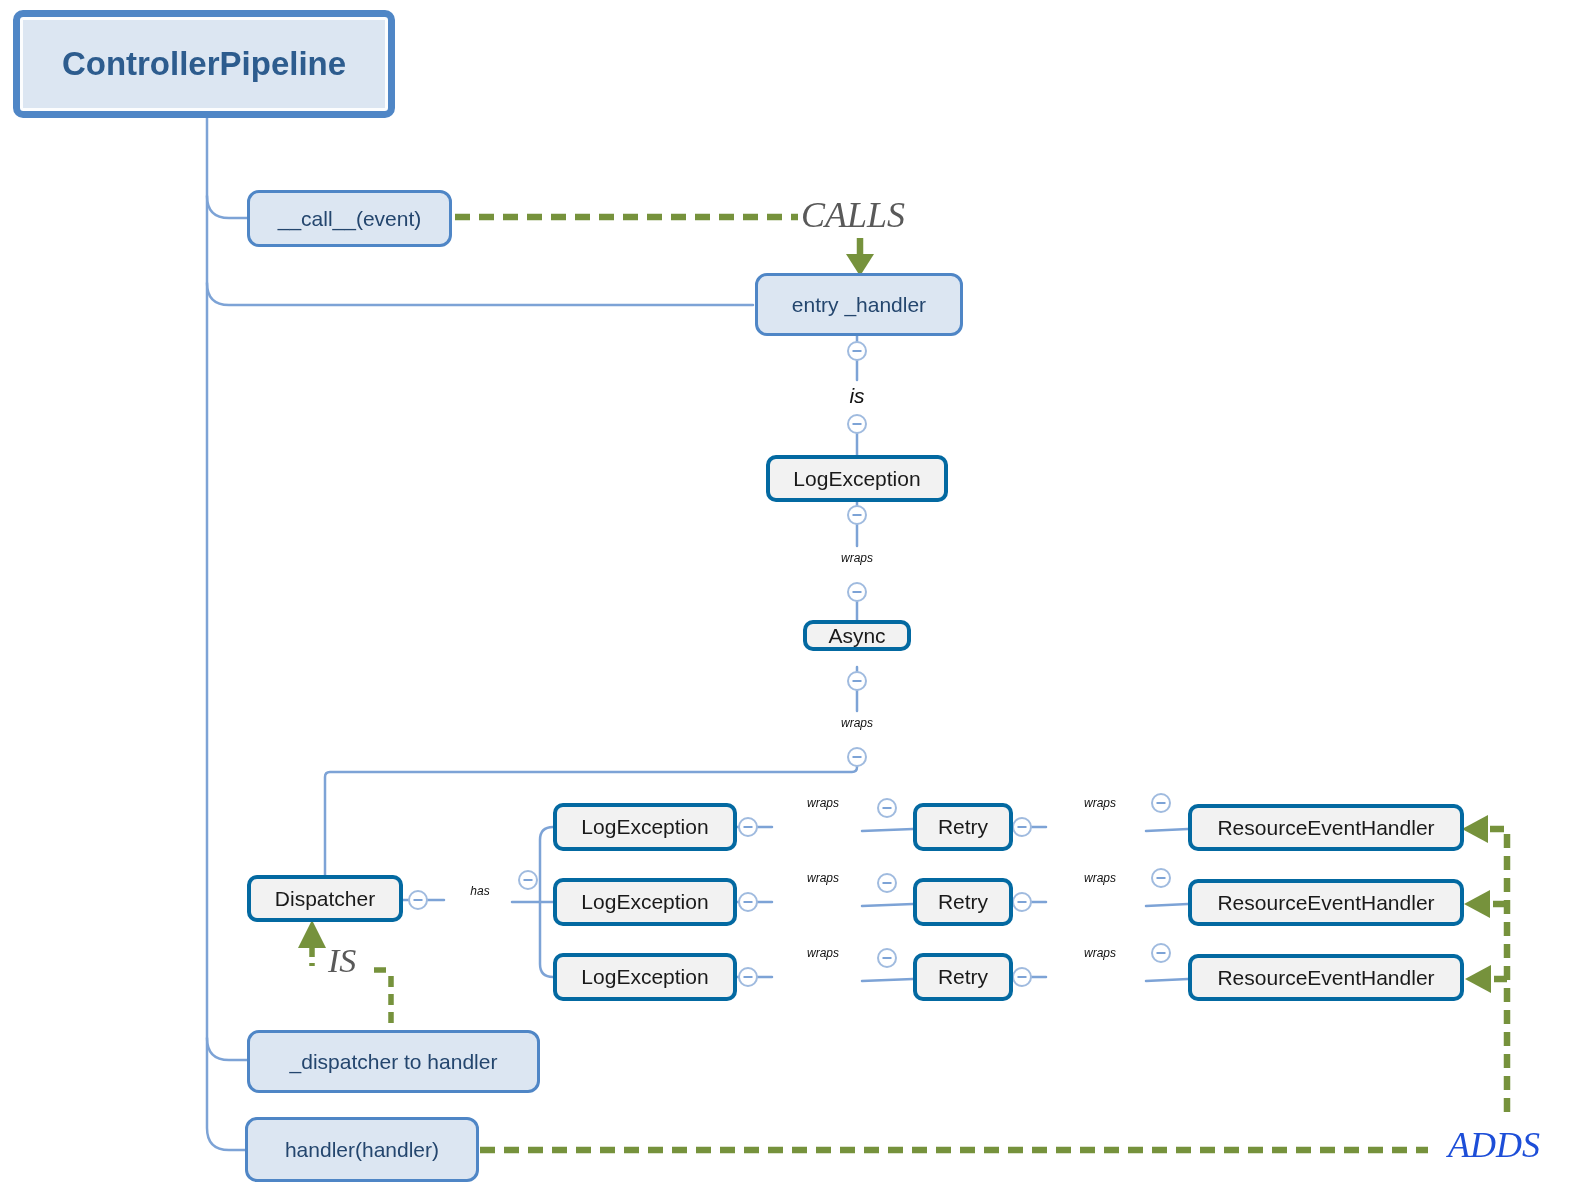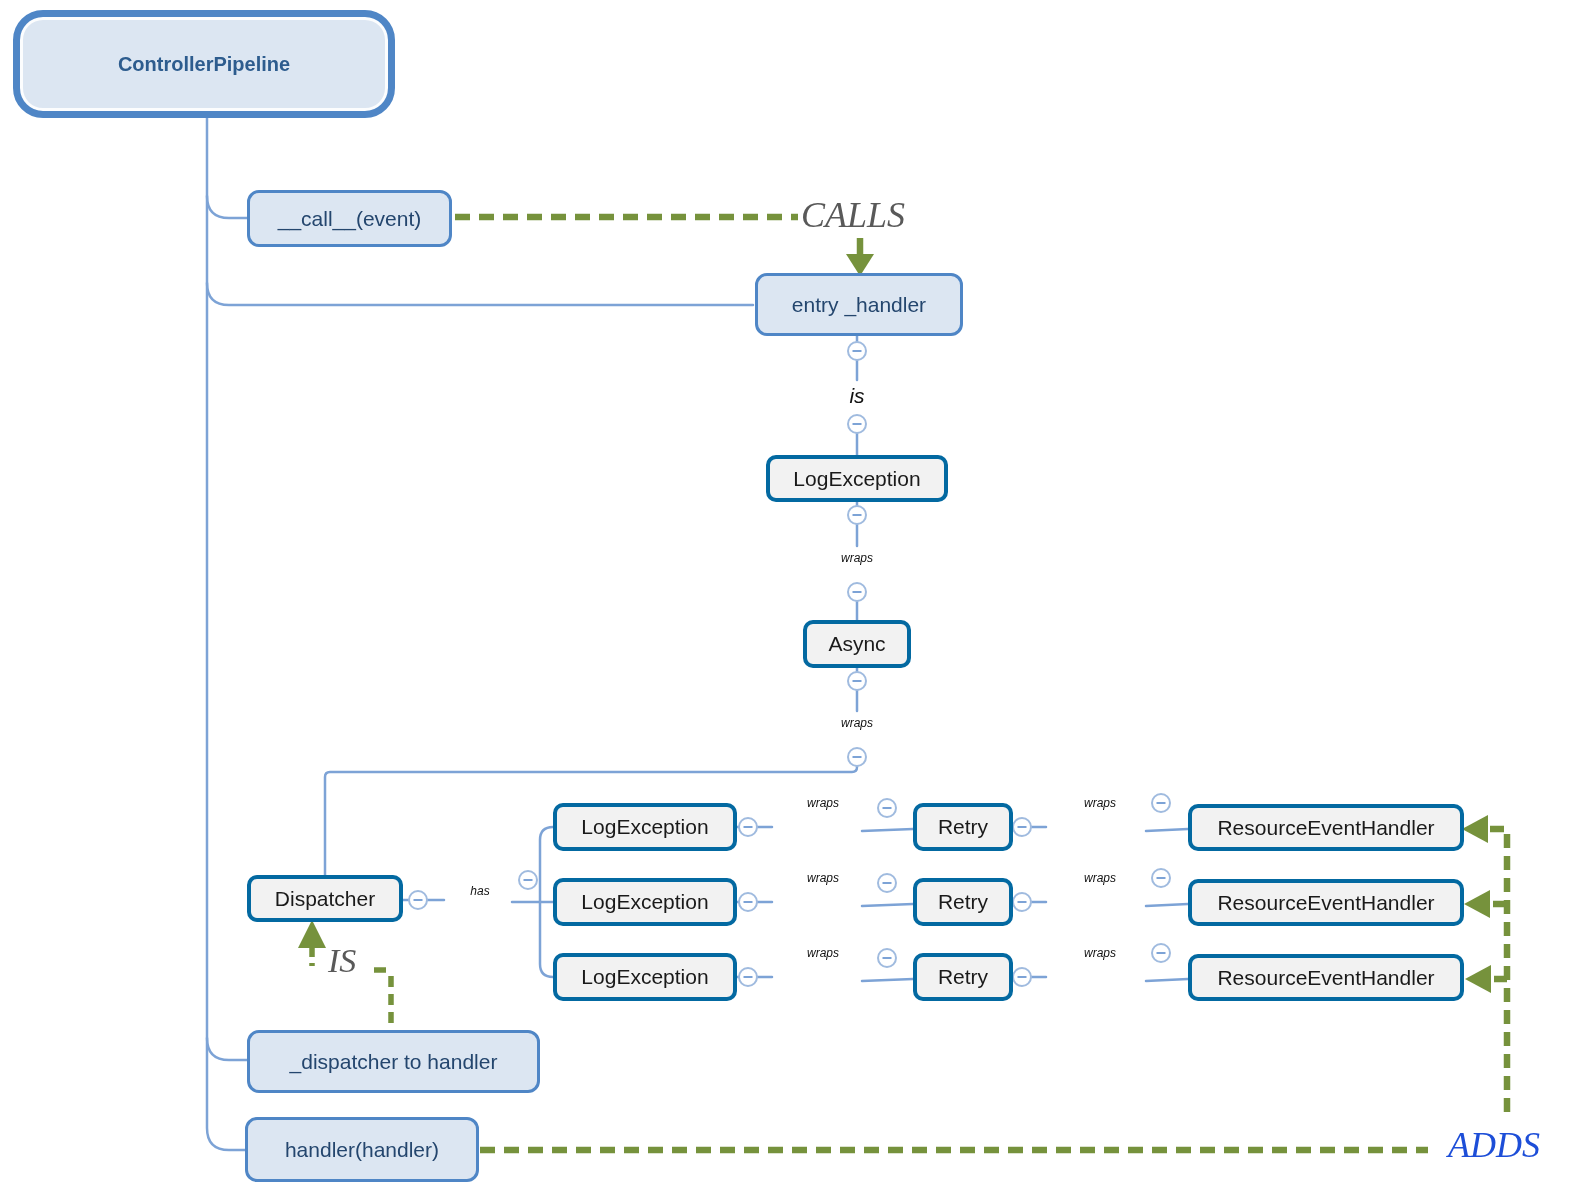--- a/index.html
+++ b/index.html
@@ -16,22 +16,22 @@
     display:flex;align-items:center;justify-content:center;
     font-size:21px;line-height:1.1;white-space:nowrap;
   }
   .node-blue{
     background:#dce6f2;border:3px solid #4f86c6;border-radius:12px;color:#24466e;
   }
   .node-gray{
     background:#f2f2f2;border:4px solid #0369a1;border-radius:10px;color:#1a1a1a;
   }
   .node-root{
-    border-width:7px;border-radius:30px;
-    font-size:20px;font-weight:bold;color:#2d5c8e;
+    border-width:7px;border-radius:10px;
+    font-size:33px;font-weight:bold;color:#2d5c8e;
     box-shadow:inset 0 0 0 3px rgba(255,255,255,0.9);
   }
   .edge-label{
     position:absolute;font-style:italic;font-size:12px;color:#111111;
     text-align:center;white-space:nowrap;
   }
   .rel-label{
     position:absolute;font-family:"Liberation Serif", serif;
     font-style:italic;font-size:36px;color:#595959;white-space:nowrap;
   }
@@ -185,21 +185,21 @@
   </svg>
 
   <div class="node node-blue node-root" style="left:13px;top:10px;width:382px;height:108px;">ControllerPipeline</div>
 
   <div class="node node-blue" style="left:755px;top:273px;width:208px;height:63px;">entry _handler</div>
 
   <div class="node node-blue" style="left:247px;top:190px;width:205px;height:57px;">__call__(event)</div>
 
   <div class="node node-gray" style="left:766px;top:455px;width:182px;height:47px;">LogException</div>
 
-  <div class="node node-gray" style="left:803px;top:620px;width:108px;height:48px;">Async</div>
+  <div class="node node-gray" style="left:803px;top:620px;width:108px;height:31px;">Async</div>
 
   <div class="node node-gray" style="left:247px;top:875px;width:156px;height:47px;text-align:center;">Dispatcher</div>
 
   <div class="node node-gray" style="left:553px;top:803px;width:184px;height:48px;">LogException</div>
   <div class="node node-gray" style="left:913px;top:803px;width:100px;height:48px;">Retry</div>
   <div class="node node-gray" style="left:1188px;top:804px;width:276px;height:47px;">ResourceEventHandler</div>
   <div class="edge-label" style="left:790px;top:796px;width:66px;">wraps</div>
   <div class="edge-label" style="left:1067px;top:796px;width:66px;">wraps</div>
 
   <div class="node node-gray" style="left:553px;top:878px;width:184px;height:48px;">LogException</div>

